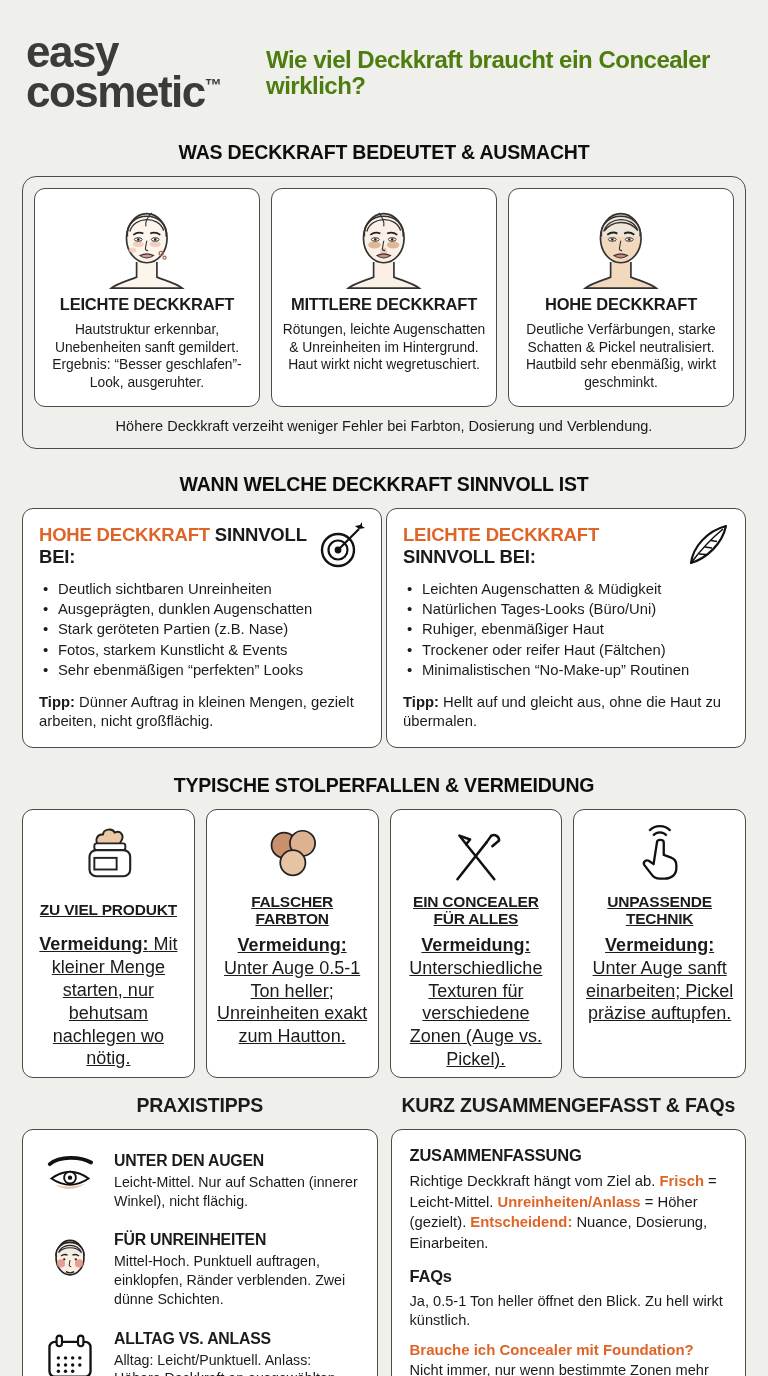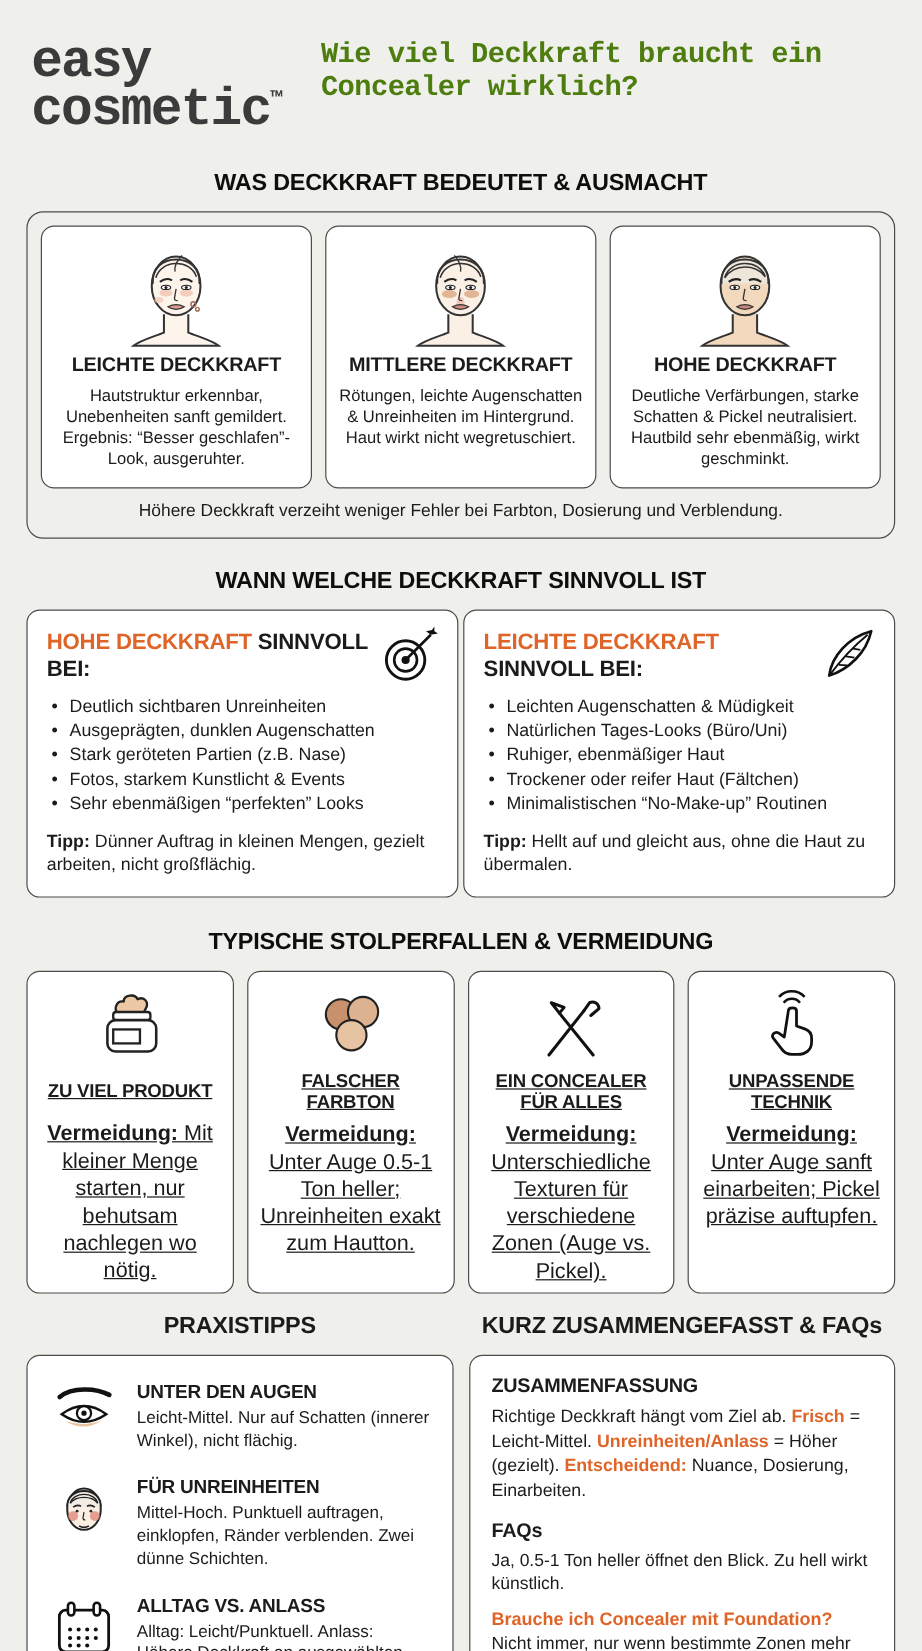--- a/index.html
+++ b/index.html
@@ -7,21 +7,21 @@
   body {
     background:#efefec;
     font-family:"Liberation Sans","DejaVu Sans",sans-serif;
     color:#1b1b1b;
     width:768px; min-height:1376px;
     position:relative;
   }
   .page { padding:26px 22px 30px; }
 
   
-  .header { display:flex; align-items:flex-start; gap:32px; padding:6px 4px 14px;font-family:Liberation Mono, monospace; }
+  .header { display:flex; align-items:center; gap:32px; padding:6px 4px 14px; }
   .logo { color:#3b3b3b; font-weight:bold; font-size:44px; line-height:0.92; letter-spacing:-1.5px; flex:0 0 auto; }
   .logo .tm { font-size:17px; vertical-align:super; letter-spacing:0; font-weight:bold; }
   .headline { font-size:24px; font-weight:bold; line-height:1.12; letter-spacing:-0.5px; color:#4d7c0f; padding-top:2px; max-width:470px; margin-left:auto; margin-right:6px;}
 
   .section-title { text-align:center; font-size:19.5px; font-weight:bold; letter-spacing:-0.2px; margin:14px 0 12px; color:#0e0e0e; }
 
   
   .coverage-wrap { border:1.6px solid #4c4c4c; border-radius:14px; padding:11px 11px 4px; }
   .coverage-grid { display:grid; grid-template-columns:repeat(3,1fr); gap:11px; }
   .card { background:#fff; border:1.6px solid #4c4c4c; border-radius:11px; }

